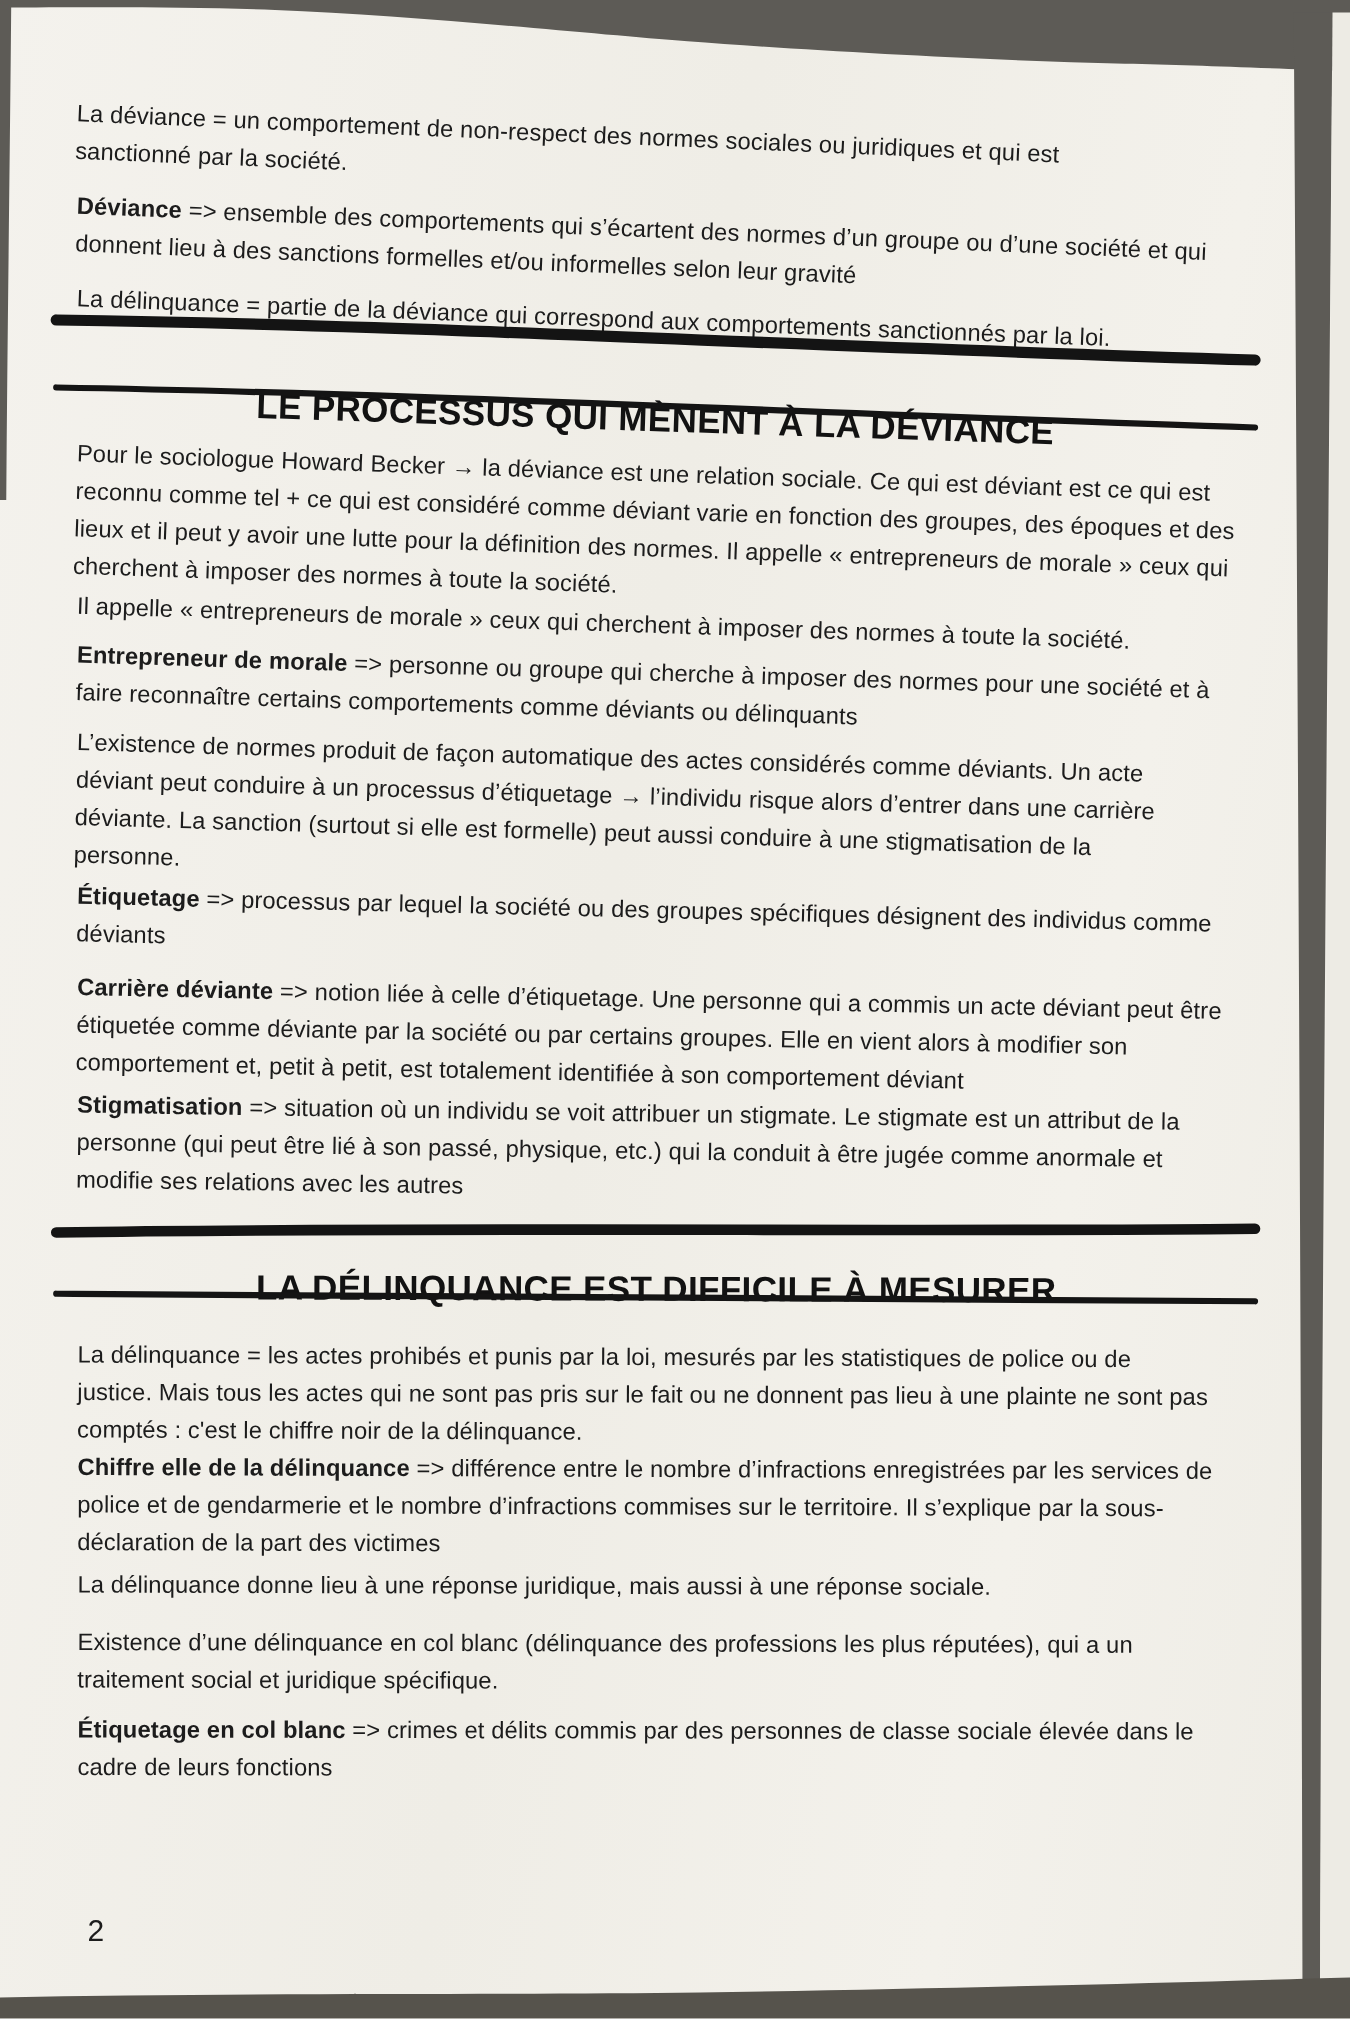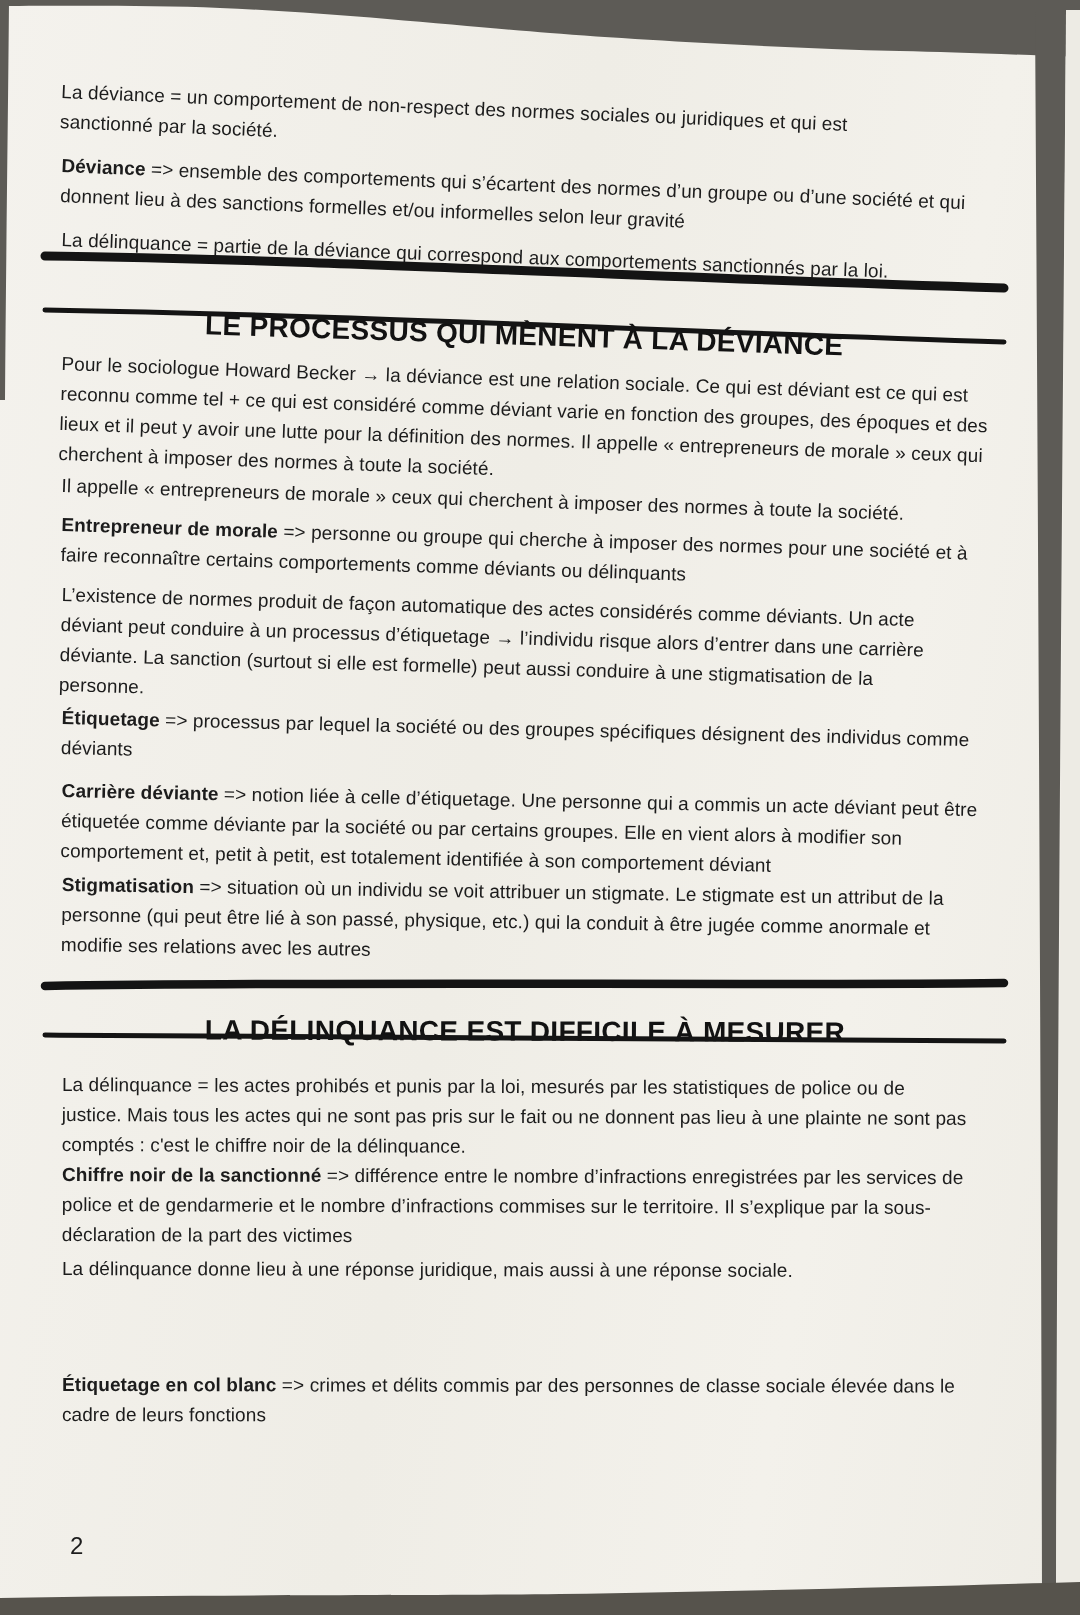--- a/index.html
+++ b/index.html
@@ -64,25 +64,25 @@
   <svg class="rule" style="top:976px;" viewBox="0 0 965 46">
     <path d="M3,10 C300,5 700,10 962,7" stroke="#141414" stroke-width="8.5" fill="none" stroke-linecap="round"></path>
   </svg>
   <h2 class="sec-title" style="top:991px;transform:rotate(0.2deg);">LA DÉLINQUANCE EST DIFFICILE À MESURER</h2>
   <svg class="rule" style="top:1030px;" viewBox="0 0 965 46">
     <path d="M3,5 C400,9 800,8 962,11" stroke="#141414" stroke-width="5" fill="none" stroke-linecap="round"></path>
   </svg>
 
   <p class="para" style="top:1051px;width:905px;transform:rotate(0.25deg);"><b></b><span>La délinquance = les actes prohibés et punis par la loi, mesurés par les statistiques de police ou de justice. Mais tous les actes qui ne sont pas pris sur le fait ou ne donnent pas lieu à une plainte ne sont pas comptés : c'est le chiffre noir de la délinquance.</span></p>
 
-  <p class="para" style="top:1141px;width:925px;transform:rotate(0.2deg);"><b>Chiffre noir de la sanctionné</b><span> =&gt; différence entre le nombre d’infractions enregistrées par les services de police et de gendarmerie et le nombre d’infractions commises sur le territoire. Il s’explique par la sous-déclaration de la part des victimes</span></p>
+  <p class="para" style="top:1141px;width:925px;transform:rotate(0.2deg);"><b>Chiffre elle de la délinquance</b><span> =&gt; différence entre le nombre d’infractions enregistrées par les services de police et de gendarmerie et le nombre d’infractions commises sur le territoire. Il s’explique par la sous-déclaration de la part des victimes</span></p>
 
   <p class="para" style="top:1235px;width:935px;transform:rotate(0.15deg);"><b></b><span>La délinquance donne lieu à une réponse juridique, mais aussi à une réponse sociale.</span></p>
 
-  <p class="para" style="top:1281px;width:930px;transform:rotate(0.15deg);"><b></b></p>
+  <p class="para" style="top:1281px;width:930px;transform:rotate(0.15deg);"><b></b><span>Existence d’une délinquance en col blanc (délinquance des professions les plus réputées), qui a un traitement social et juridique spécifique.</span></p>
 
   <p class="para" style="top:1351px;width:905px;transform:rotate(0.1deg);"><b>Étiquetage en col blanc</b><span> =&gt; crimes et délits commis par des personnes de classe sociale élevée dans le cadre de leurs fonctions</span></p>
 
   <div class="pagenum">2</div>
 
   <svg class="scan-overlay" viewBox="0 0 1080 1615">
 
     <path d="M0,0 H1080 V57 C1000,54 950,52 900,51 C780,48 640,40 550,33 C470,27 330,12 220,8 C150,5 60,6 0,6 Z" fill="#5d5b56"></path>
 
     <path d="M1035,10 C1038,500 1041,1100 1042,1598 L1056,1598 C1057,1100 1062,500 1066,10 Z" fill="#5d5b56"></path>

